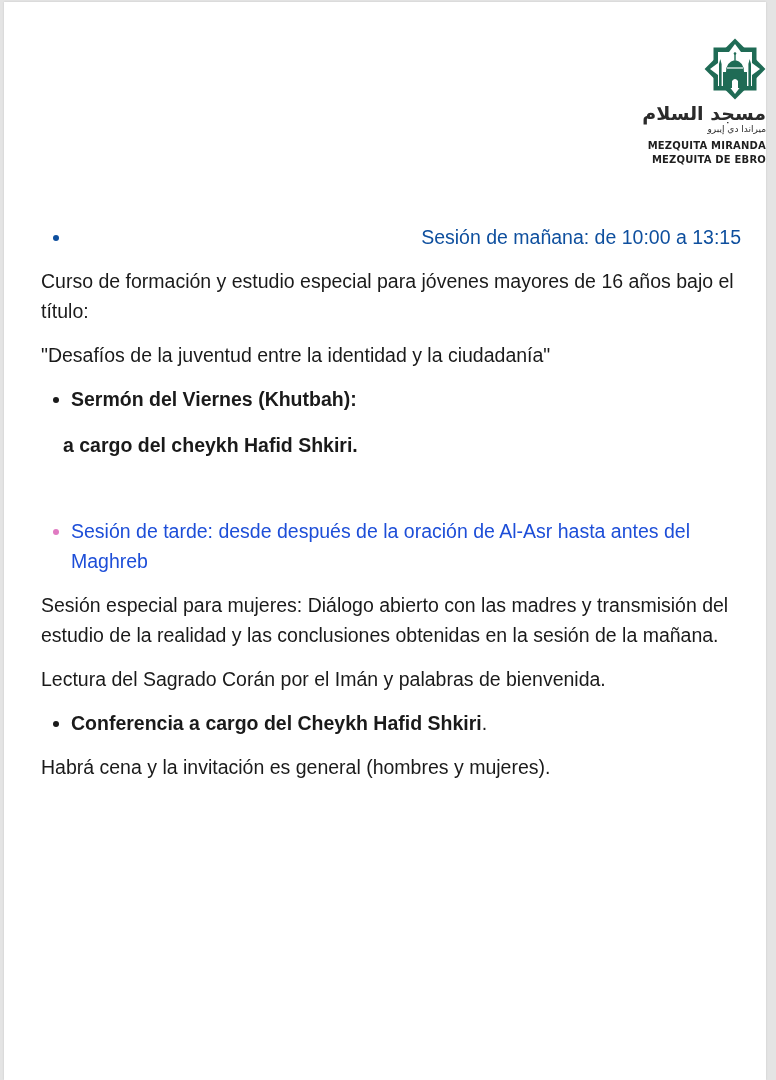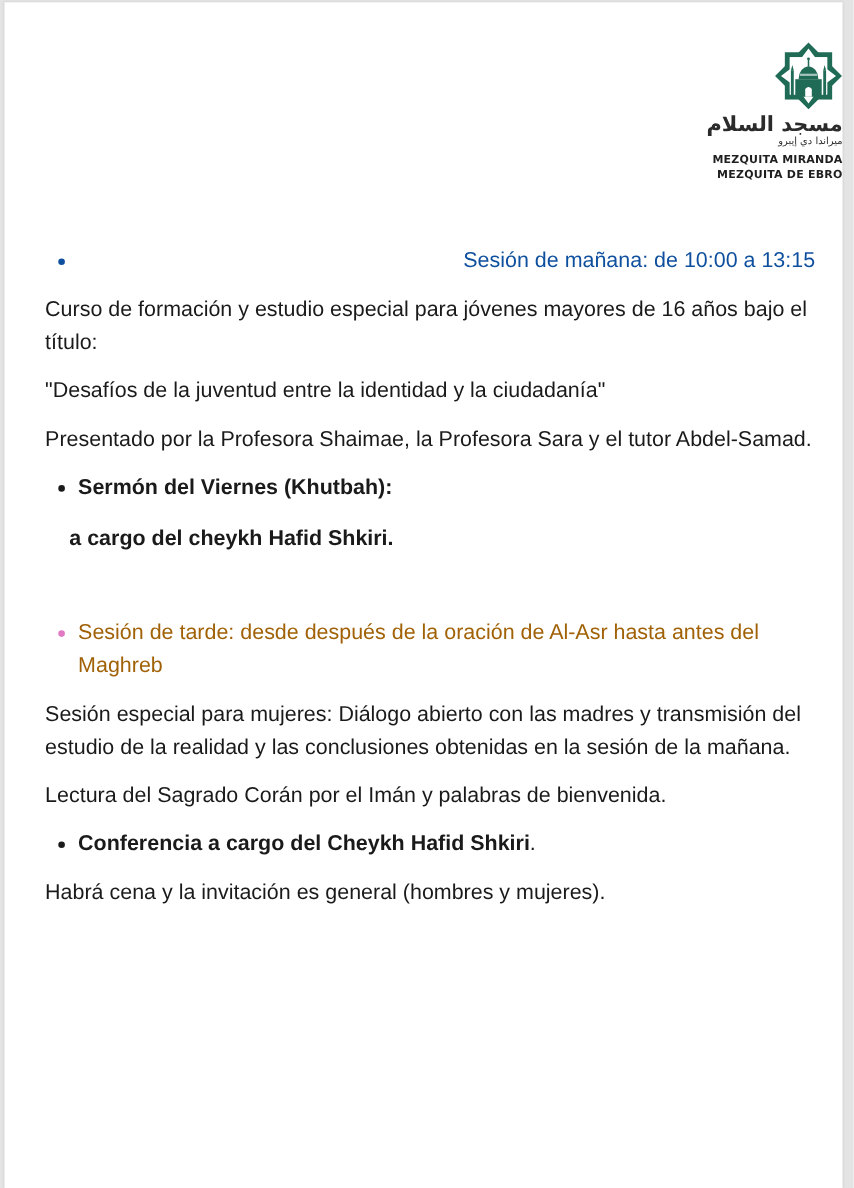--- a/index.html
+++ b/index.html
@@ -20,21 +20,21 @@
   .logo svg { display: block; }
   .ar-title { font-family: "DejaVu Sans", sans-serif; font-size: 19px; font-weight: bold; color: #2b2b2b; margin-top: 2px; line-height: 22px; }
   .ar-sub { font-family: "DejaVu Sans", sans-serif; font-size: 9px; color: #2b2b2b; line-height: 11px; }
   .en1, .en2 { font-family: "DejaVu Sans", sans-serif; font-weight: bold; font-size: 10px; color: #1f1f1f; letter-spacing: 0.2px; line-height: 14px; }
   .en1 { margin-top: 4px; }
 
   .content { position: absolute; left: 37px; top: 206px; width: 700px; font-size: 19.5px; color: #1a1a1a; }
   .p { margin: 0; line-height: 30px; }
   .bold { font-weight: bold; }
   .blue { color: #0e4f9e; text-align: right; }
-  .pink { color: #a16207; }
+  .pink { color: #1d4ed8; }
   .li { position: relative; padding-left: 30px; line-height: 30px; }
   .li .dot { position: absolute; left: 12px; top: 13px; width: 6px; height: 6px; border-radius: 50%; }
   .dot.black { background: #1a1a1a; }
   .dot.blue { background: #0e4f9e; }
   .dot.pink { background: #e07ac2; }
 </style>
 </head>
 <body>
 
 <div class="page">
@@ -71,21 +71,20 @@
 
     <div class="li blue" style="margin-top:14px;">
       <span class="dot blue"></span>
       <span>Sesión de mañana: de 10:00 a 13:15</span>
     </div>
 
     <p class="p" style="margin-top:14px;">Curso de formación y estudio especial para jóvenes mayores de 16 años bajo el título:</p>
 
     <p class="p" style="margin-top:14px;">"Desafíos de la juventud entre la identidad y la ciudadanía"</p>
 
-    <p class="p" style="margin-top:14px;">Presentado por la Profesora Shaimae, la Profesora Sara y el tutor Abdel-Samad.</p>
 
     <div class="li bold" style="margin-top:14px;">
       <span class="dot black"></span>
       <span>Sermón del Viernes (Khutbah):</span>
     </div>
 
     <p class="p bold" style="margin-top:16px; padding-left:22px;">a cargo del cheykh Hafid Shkiri.</p>
 
     <div class="li pink" style="margin-top:56px; width:660px;">
       <span class="dot pink"></span>

